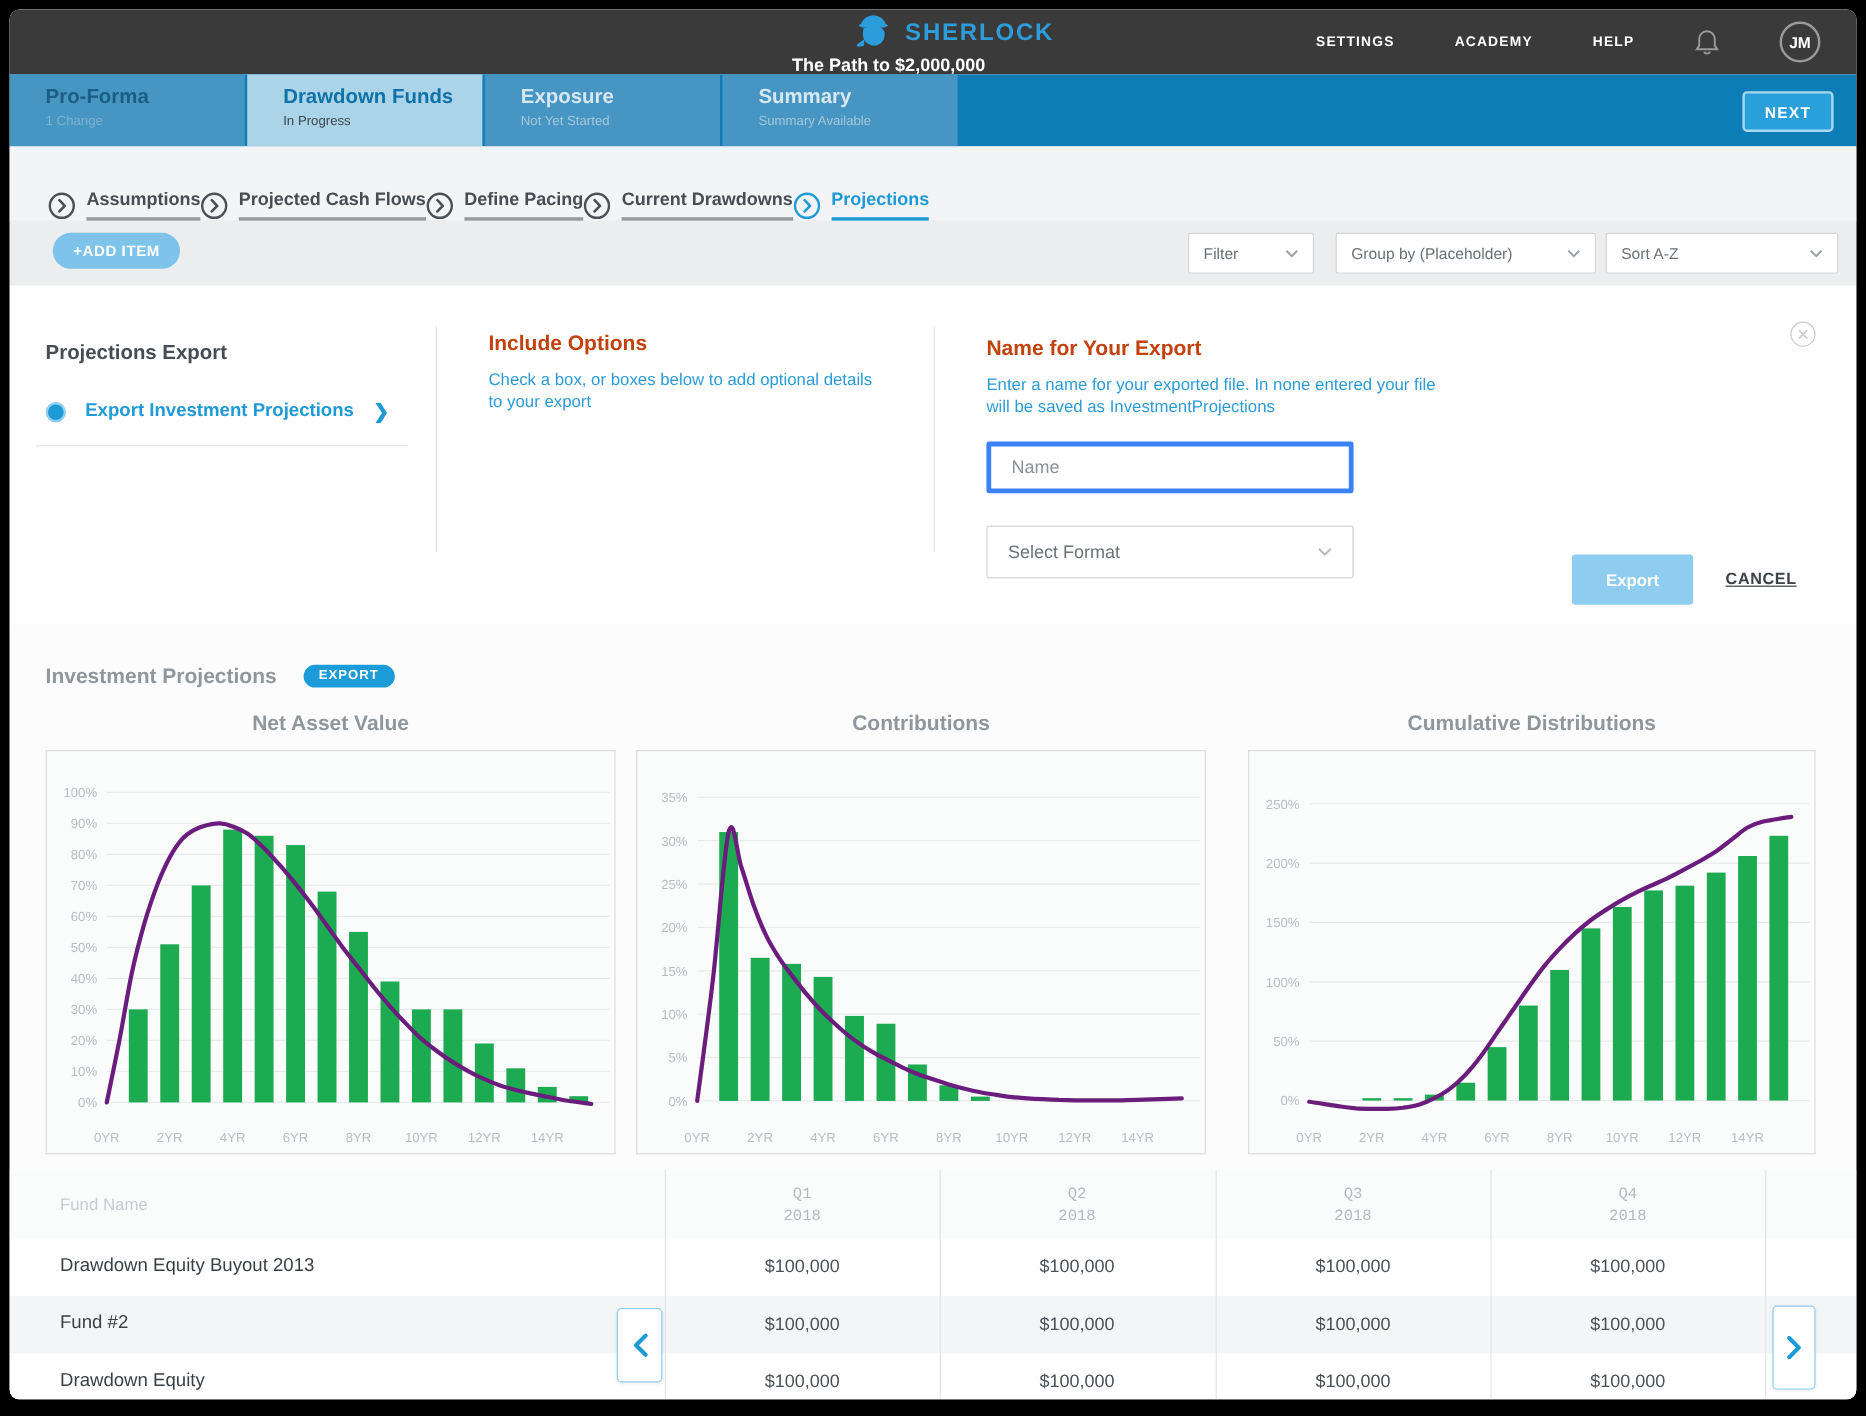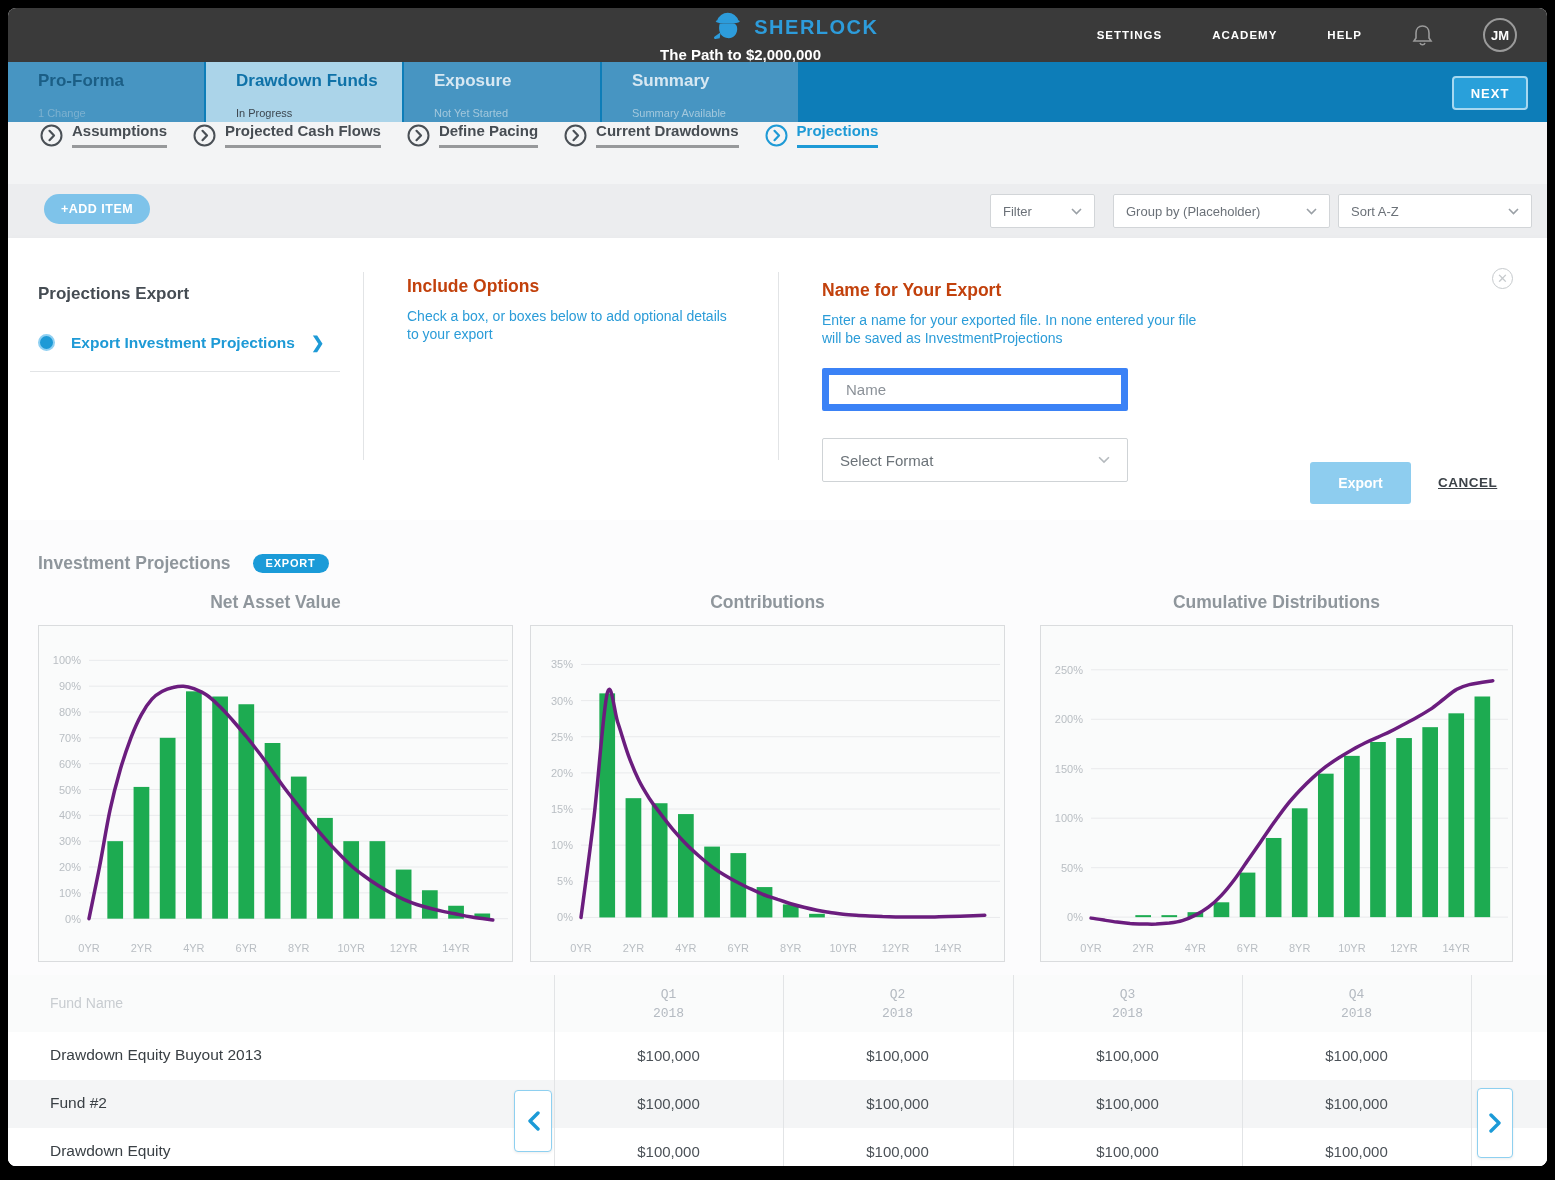--- a/index.html
+++ b/index.html
@@ -15,29 +15,29 @@
   .hdr-sub { color:#f2f2f2; font-size:12px; margin-top:3px; }
   .hdr-nav { position:absolute; right:30px; top:0; height:54px; display:flex; align-items:center; gap:50px; }
   .hdr-link { color:#fff; font-size:11.5px; font-weight:bold; letter-spacing:1px; cursor:pointer; }
   .avatar { width:34px; height:34px; border:2px solid #9a9a9a; border-radius:50%; color:#fff; font-size:13px; font-weight:bold; display:flex; align-items:center; justify-content:center; }
 
   
   .tabbar { position:absolute; left:0; top:54px; width:100%; height:60px; background:#0d7db8; display:flex; }
   .tabs { display:flex; gap:2px; }
   .tab { width:196px; height:60px; background:#4795c2; padding:9px 0 0 30px; cursor:pointer; }
   .tab-title { font-size:17px; font-weight:bold; color:#d7e8f2; }
-  .tab-status { font-size:11px; margin-top:16px; color:#a3c8dd; }
+  .tab-status { font-size:11px; margin-top:4px; color:#a3c8dd; }
   .tab.t0 .tab-title { color:#1b5e85; } .tab.t0 .tab-status { color:#7cb1d0; }
   .tab.active { background:#abd4e9; }
   .tab.active .tab-title { color:#0f72a8; }
   .tab.active .tab-status { color:#3c4750; }
   .next-btn { position:absolute; right:19px; top:14px; width:76px; height:34px; background:#29a0da; border:2px solid #a7d8f0; border-radius:4px; color:#fff; font-size:13px; font-weight:bold; letter-spacing:1px; display:flex; align-items:center; justify-content:center; cursor:pointer; }
 
   
-  .stepsbar { position:absolute; left:0; top:114px; width:100%; height:62px; background:#f3f4f5; display:flex; align-items:flex-start; padding-left:32px; gap:26px; box-shadow:0 1px 0 #e3e4e6; }
+  .stepsbar { position:absolute; left:0; top:114px; width:100%; height:62px; background:#f3f4f5; display:flex; align-items:flex-end; padding-left:32px; box-shadow:0 1px 0 #e3e4e6; }
   .step { display:flex; align-items:center; gap:9px; cursor:pointer; }
   .step-label { font-size:15px; font-weight:bold; color:#474d53; padding-bottom:6px; border-bottom:3px solid #97999b; }
   .step.active .step-label { color:#1e9ad6; border-bottom-color:#1e9ad6; }
 
   
   .toolbar { position:absolute; left:0; top:176px; width:100%; height:54px; background:#ecedef; }
   .add-item { position:absolute; left:36px; top:10px; height:30px; padding:0 17px; background:#7ec3ea; border-radius:15px; color:#fff; font-size:12.5px; font-weight:bold; letter-spacing:.5px; display:flex; align-items:center; cursor:pointer; }
   .dd { position:absolute; top:10px; height:34px; background:#fff; border:1px solid #d2d5d8; border-radius:2px; display:flex; align-items:center; justify-content:space-between; padding:0 12px; font-size:13px; color:#6b7178; cursor:pointer; }
   .dd-filter { left:982px; width:105px;align-items:center; }
   .dd-group { left:1105px; width:217px; }
@@ -53,21 +53,21 @@
   .pe-divider { position:absolute; left:22px; top:133px; width:310px; height:1px; background:#e2e4e6; }
   .vdiv { position:absolute; top:34px; width:1px; height:188px; background:#e2e4e6; }
   .sec-h { font-size:17.5px; font-weight:bold; color:#c2410c; }
   .sec-hint { font-size:14px; color:#2b9cd8; line-height:18px; margin-top:10px; }
   .inc-col { position:absolute; left:399px; top:38px; width:330px; }
   .cbx-list { margin-top:22px; }
   .cbx-row { display:flex; align-items:center; gap:15px; height:24px; margin-bottom:15px; cursor:pointer; }
   .cbx { width:19px; height:19px; border:2px solid #8f969c; border-radius:2px; background:#fff; }
   .cbx-label { font-size:13.5px; font-weight:bold; color:#5f666d; }
   .name-col { position:absolute; left:814px; top:42px; width:320px; }
-  .name-input { margin-top:21px; width:306px; height:43px; border:7px solid #3b82f6; border-radius:2px; padding:0 17px; font-size:15px; color:#444; font-family:"Liberation Sans",sans-serif; }
+  .name-input { margin-top:21px; width:306px; height:43px; border:4px solid #3b82f6; border-radius:2px; padding:0 17px; font-size:15px; color:#444; font-family:"Liberation Sans",sans-serif; }
   .name-input::placeholder { color:#8b9198; }
   .fmt-dd { margin-top:27px; width:306px; height:44px; border:1px solid #cfd3d6; border-radius:2px; display:flex; align-items:center; justify-content:space-between; padding:0 17px; font-size:15px; color:#6b7278; cursor:pointer; }
   .export-btn { position:absolute; left:1302px; top:224px; width:101px; height:42px; background:#8ecdef; border:none; border-radius:3px; color:#fff; font-size:14px; font-weight:bold; cursor:pointer; }
   .cancel-lnk { position:absolute; left:1430px; top:237px; font-size:13.5px; font-weight:bold; letter-spacing:.5px; color:#3c4248; text-decoration:underline; cursor:pointer; }
   .close-x { position:absolute; left:1484px; top:30px; width:21px; height:21px; border:1.5px solid #c6cacd; border-radius:50%; color:#c6cacd; font-size:13px; display:flex; align-items:center; justify-content:center; cursor:pointer; }
 
   
   .proj { position:absolute; left:0; top:512px; width:100%; height:455px; background:#fcfcfd; }
   .proj-head { position:absolute; left:30px; top:33px; display:flex; align-items:center; gap:22px; }
   .proj-title { font-size:17.5px; font-weight:bold; color:#8f969c; }

